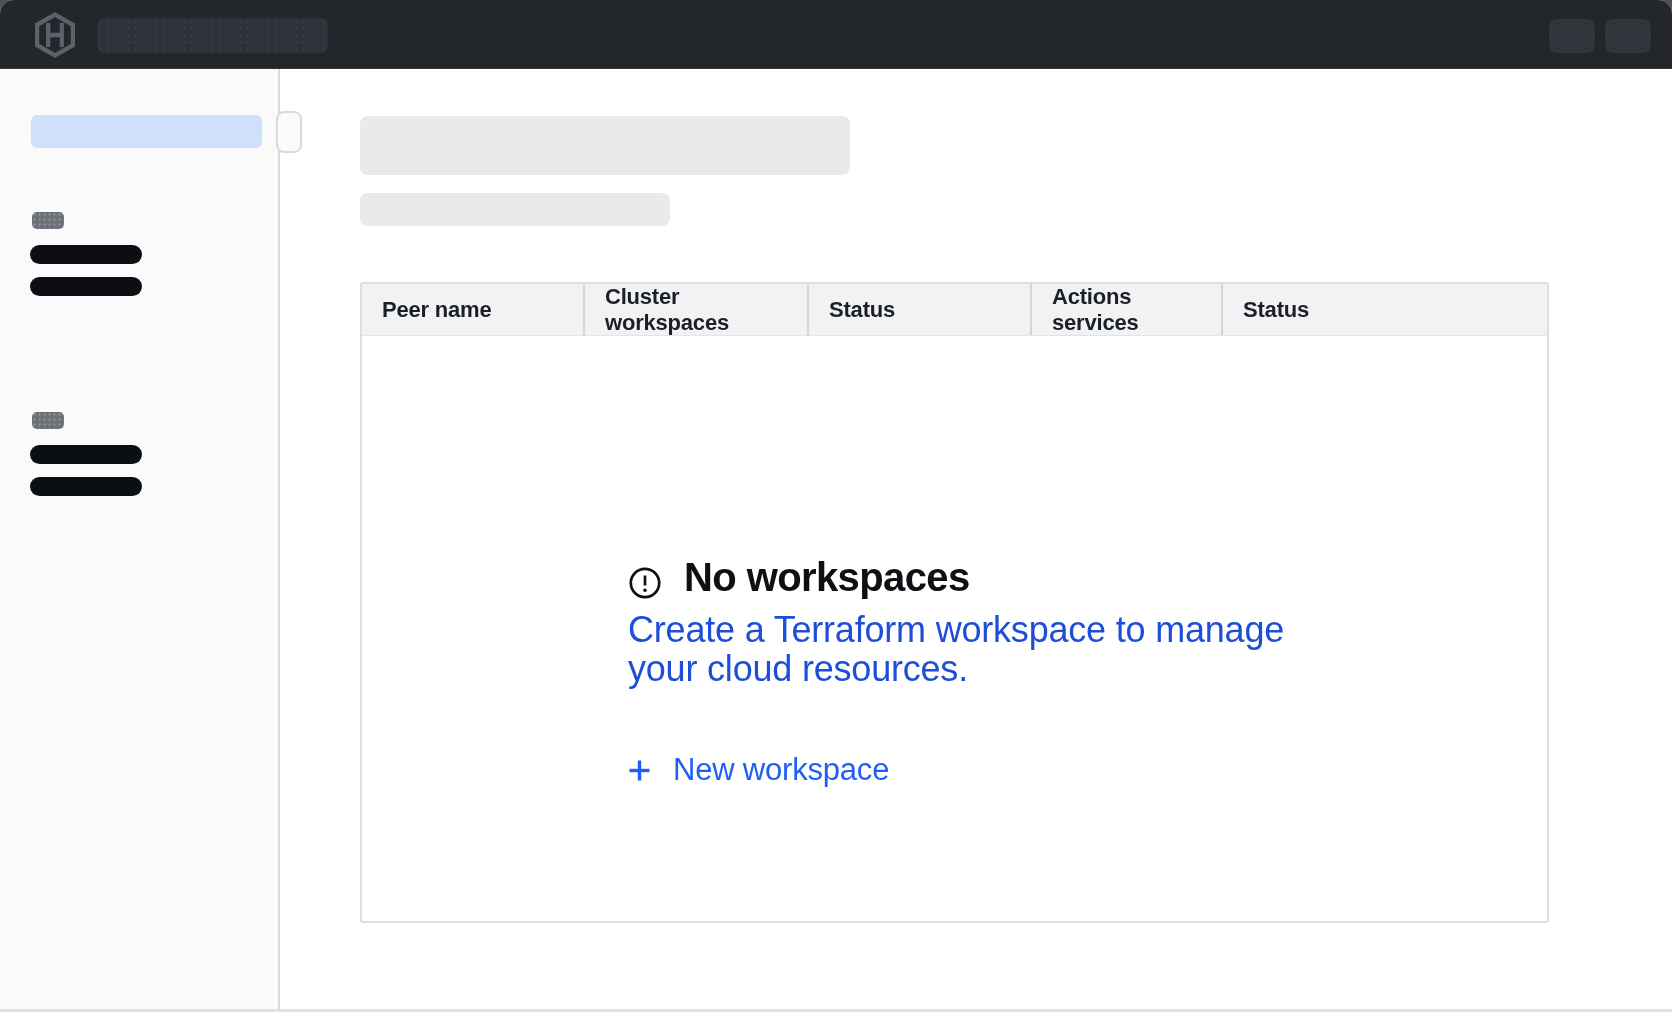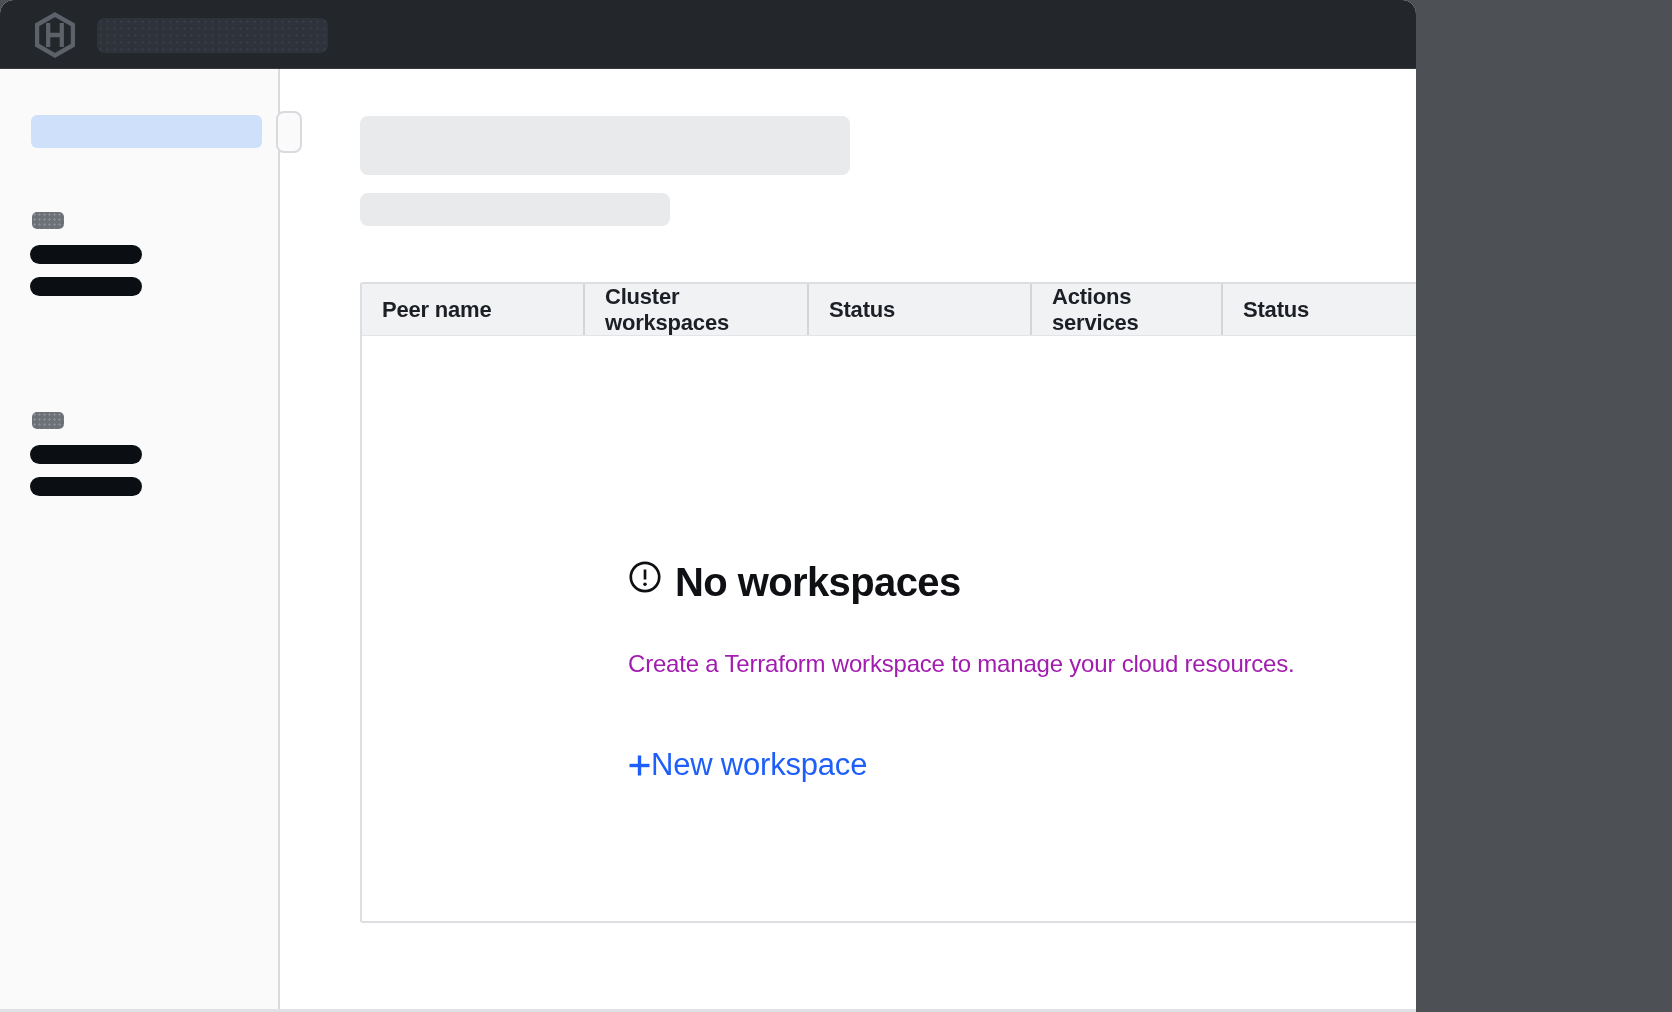--- a/index.html
+++ b/index.html
@@ -1,18 +1,18 @@
 <!DOCTYPE html>
 <html><head>
 <meta charset="utf-8">
 <style>
   * { margin:0; padding:0; box-sizing:border-box; }
   html,body { width:1672px; height:1012px; background:#4d5055; font-family:"Liberation Sans", sans-serif; overflow:hidden; }
 
-  .window { position:absolute; left:0; top:0; width:1416px; height:1012px;
+  .window { position:absolute; left:0; top:0; width:1672px; height:1012px;
             background:#ffffff; border-radius:14px 14px 0 0; overflow:hidden; }
 
   
   .topbar { position:absolute; left:0; top:0; width:1672px; height:69px;
             background:#23262b; border-bottom:1px solid #35383d; z-index:5; }
   .logo { position:absolute; left:33px; top:12px; width:44px; height:46px; }
   .search-skel { position:absolute; left:97px; top:18px; width:231px; height:35px;
             background:#2e323a; border-radius:8px;
             background-image:radial-gradient(rgba(255,255,255,0.05) 1px, transparent 1.4px);
             background-size:7px 7px; }
@@ -41,25 +41,25 @@
   .table { position:absolute; left:78px; top:213px; width:1189px; height:641px;
            border:2px solid #dcdee2; border-radius:3px; background:#fff; }
   .thead { display:flex; height:52px; background:#f1f2f4; border-bottom:1px solid #e3e4e7; }
   .th { display:flex; align-items:center; padding-left:20px; height:100%;
         border-right:2px solid #d3d5d9; font-size:22px; font-weight:700; color:#1c1f25; letter-spacing:-0.2px; }
   .th:last-child { border-right:none; }
   .tbody { position:relative; height:585px; }
 
   
   .empty { position:absolute; left:266px; top:224px; width:760px; }
-  .empty-head { display:flex; align-items:flex-start; gap:13px; height:40px; }
+  .empty-head { display:flex; align-items:flex-end; gap:22px; height:40px; }
   .empty-title { font-size:40px; font-weight:700; color:#0e1014; letter-spacing:-0.6px; }
-  .empty-desc { margin-top:44px; font-size:24px; line-height:39px; color:#a21caf;
+  .empty-desc { margin-top:10px; font-size:36px; line-height:39px; color:#1d4ed8;
                 letter-spacing:-0.2px; max-width:700px; }
-  .link-row { margin-top:64px; display:flex; align-items:center; gap:0; cursor:pointer; }
+  .link-row { margin-top:64px; display:flex; align-items:center; gap:22px; cursor:pointer; }
   .link-text { font-size:31px; color:#1e5ffa; letter-spacing:-0.2px; }
 
   .bottom-edge { position:absolute; left:0; bottom:0; width:1672px; height:3px; background:#e0e1e5; z-index:7; }
 </style>
 </head>
 <body>
 
 <div class="window">
 
   <div class="topbar">

